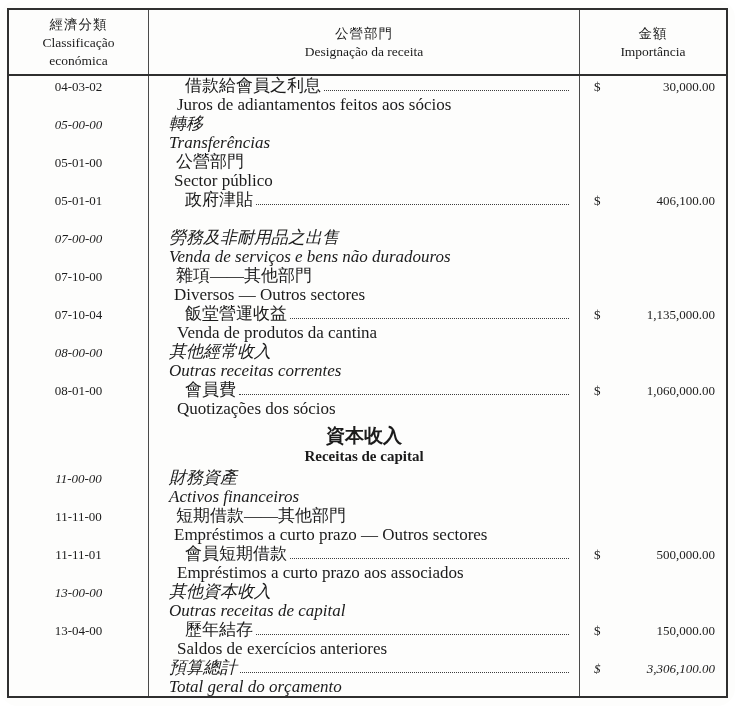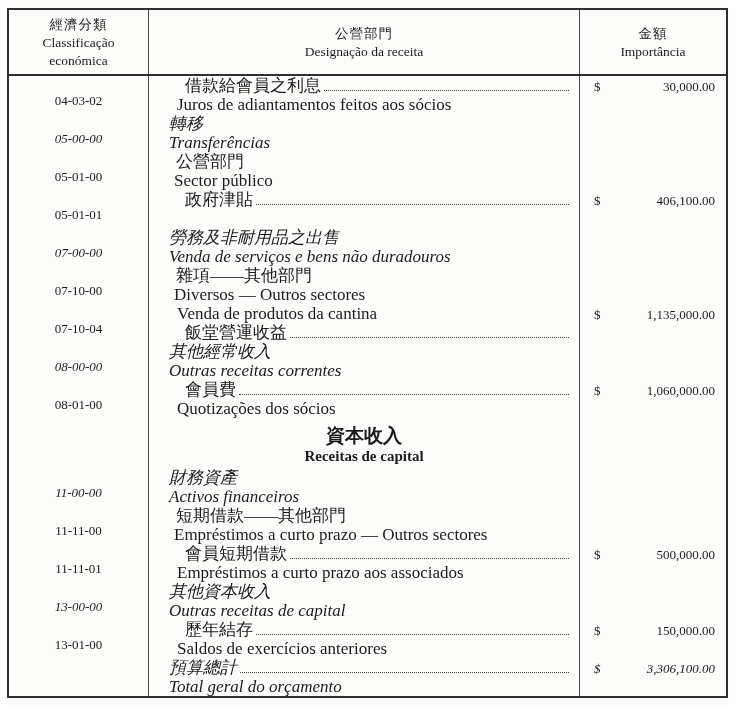--- a/index.html
+++ b/index.html
@@ -31,21 +31,21 @@
   .hc{
     display:flex;flex-direction:column;align-items:center;justify-content:center;
     gap:1px;font-size:13.5px;line-height:17px;text-align:center;
   }
   .hc .zh-h{letter-spacing:1px;}
   
   .tbody{flex:1 1 auto;overflow:hidden;}
   .row{height:38px;}
   .c1{
     text-align:center;font-size:13px;line-height:19px;
-    padding-top:15px;
+    padding-top:1px;
   }
   .c2{padding-right:6px;box-sizing:border-box;}
   .line{
     display:flex;align-items:baseline;
     font-size:17px;line-height:19px;height:19px;
     white-space:nowrap;overflow:hidden;
   }
   .line.zh.lvl0,.line.pt.lvl0{padding-left:20px;}
   .line.zh.lvl1{padding-left:27px;}
   .line.pt.lvl1{padding-left:25px;}
@@ -169,26 +169,26 @@
             </div>
             <div class="line pt lvl1">
               <span class="txt">Diversos — Outros sectores</span>
             </div>
           </div>
           <div class="c3"></div>
         </div>
         <div class="row grid">
           <div class="c1"><span class="code">07-10-04</span></div>
           <div class="c2 mid">
+            <div class="line zh lvl2">
+              <span class="txt">飯堂營運收益</span>
+              <span class="leader"></span>
+            </div>
             <div class="line pt lvl2">
               <span class="txt">Venda de produtos da cantina</span>
-            </div>
-            <div class="line zh lvl2">
-              <span class="txt">飯堂營運收益</span>
-              <span class="leader"></span>
             </div>
           </div>
           <div class="c3">
             <span class="cur">$</span>
             <span class="amt">1,135,000.00</span>
           </div>
         </div>
         <div class="row grid it">
           <div class="c1"><span class="code">08-00-00</span></div>
           <div class="c2 mid">
@@ -271,21 +271,21 @@
             <div class="line zh lvl0">
               <span class="txt">其他資本收入</span>
             </div>
             <div class="line pt lvl0">
               <span class="txt">Outras receitas de capital</span>
             </div>
           </div>
           <div class="c3"></div>
         </div>
         <div class="row grid">
-          <div class="c1"><span class="code">13-01-00</span></div>
+          <div class="c1"><span class="code">13-04-00</span></div>
           <div class="c2 mid">
             <div class="line zh lvl2">
               <span class="txt">歷年結存</span>
               <span class="leader"></span>
             </div>
             <div class="line pt lvl2">
               <span class="txt">Saldos de exercícios anteriores</span>
             </div>
           </div>
           <div class="c3">

